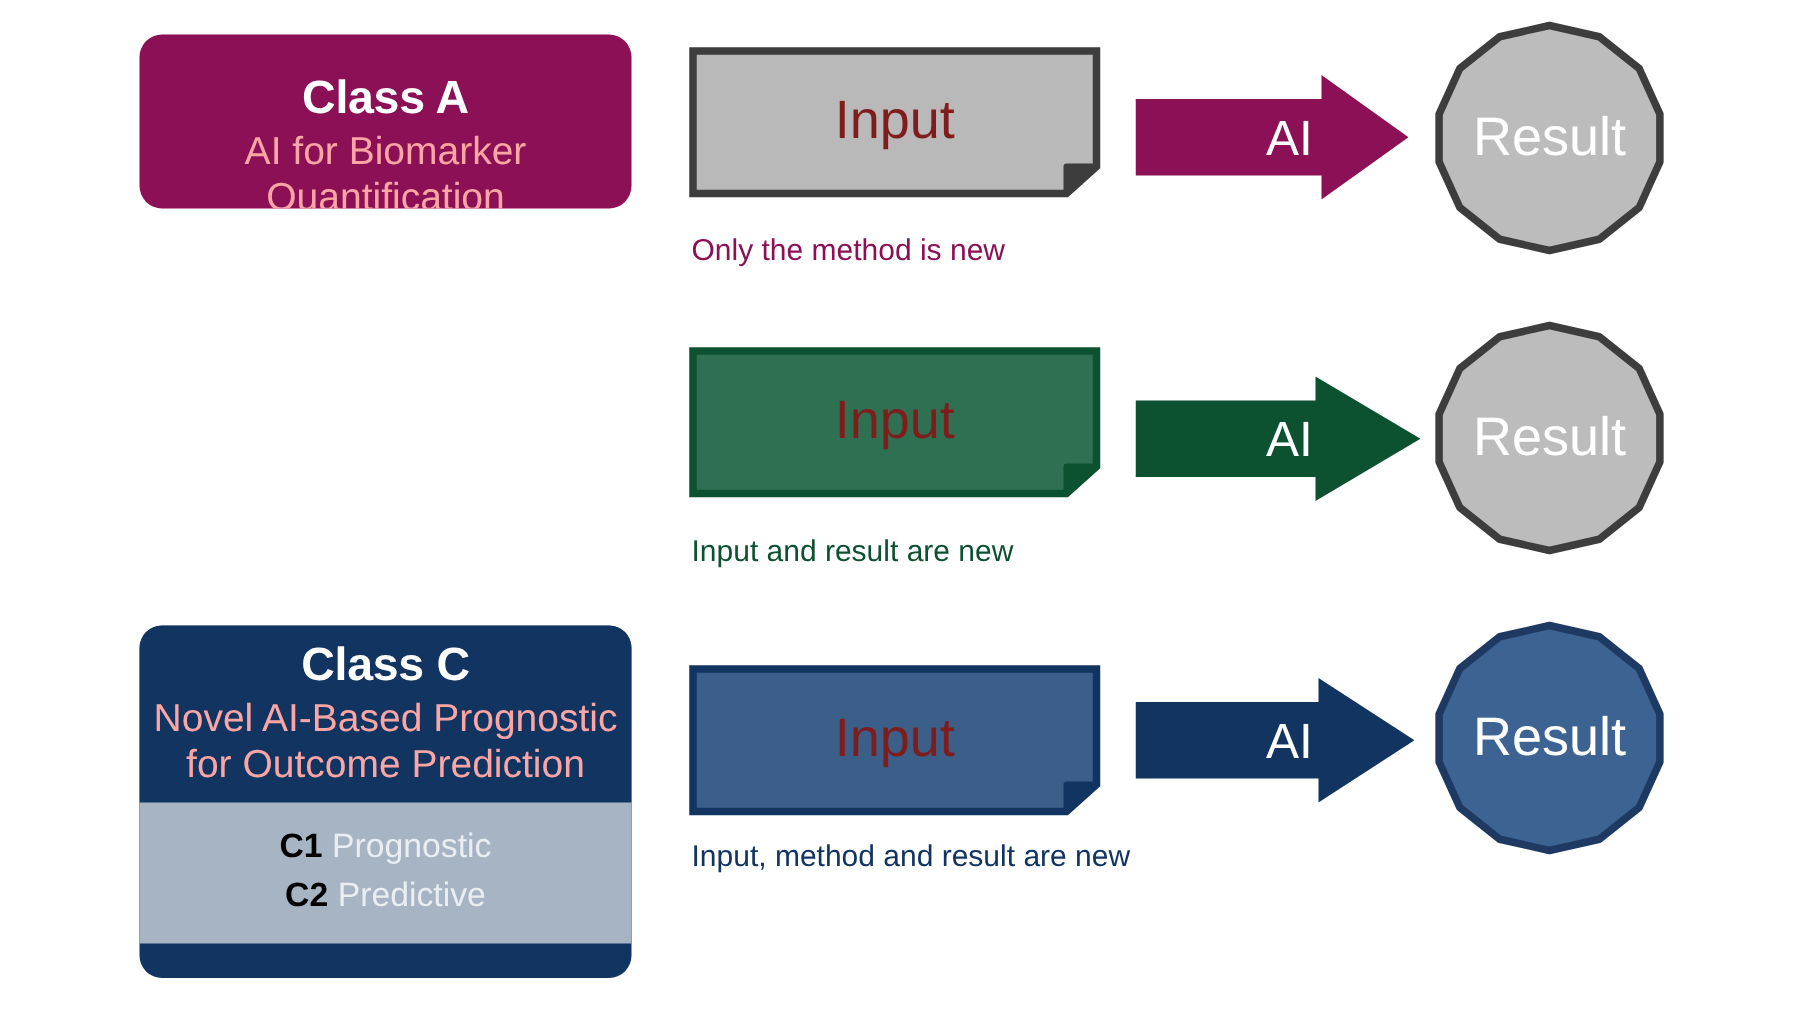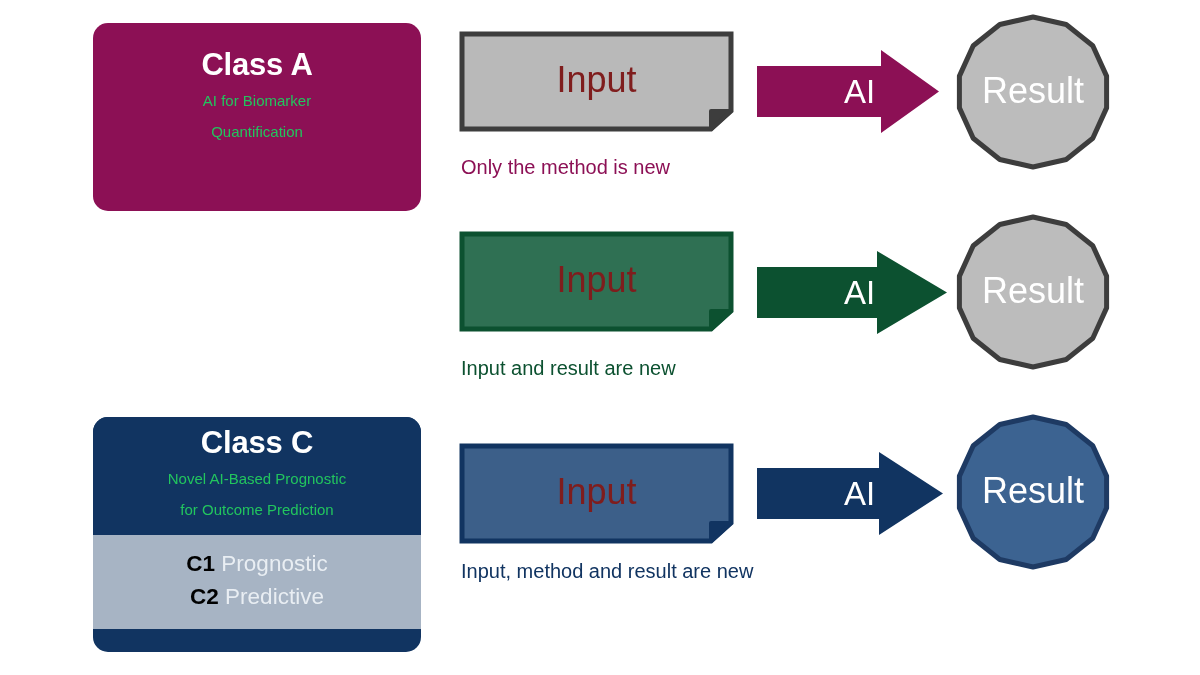--- a/index.html
+++ b/index.html
@@ -31,43 +31,43 @@
   }
   .class-title{
     color:#ffffff;
     font-weight:bold;
     font-size:31px;
     line-height:40px;
     letter-spacing:-.2px;
     white-space:nowrap;
   }
   .class-sub{
-    color:#22c55e;
-    font-size:15px;
+    color:#fca5a5;
+    font-size:26px;
     line-height:31px;
     white-space:nowrap;
   }
   .card-sub-panel{
     box-sizing:border-box;
     width:100%;
     display:flex;
     flex-direction:column;
     align-items:center;
     justify-content:center;
     padding:8px 0 12px 0;
   }
   .sub-row{
     font-size:22.5px;
     line-height:33px;
     white-space:nowrap;
     color:#e9eef3;
   }
   .sub-row b{color:#000000;font-weight:bold;margin-top:10px;}
 
-  #card-a{left:93px;top:23px;width:328px;height:188px;background:#8c1055;}
+  #card-a{left:93px;top:23px;width:328px;height:116px;background:#8c1055;}
   #card-a .card-main{height:149px;}
   #card-b{left:93px;top:222px;width:328px;height:156px;background:#0c5130;}
   #card-b .card-main{height:156px;}
   #card-c{left:93px;top:417px;width:328px;height:235px;background:#113461;}
   #card-c .card-main{height:118px;background:#113461;}
   #card-c .card-sub-panel{height:94px;background:#a7b4c4;}
 
   
   .input-shape{
     position:absolute;

